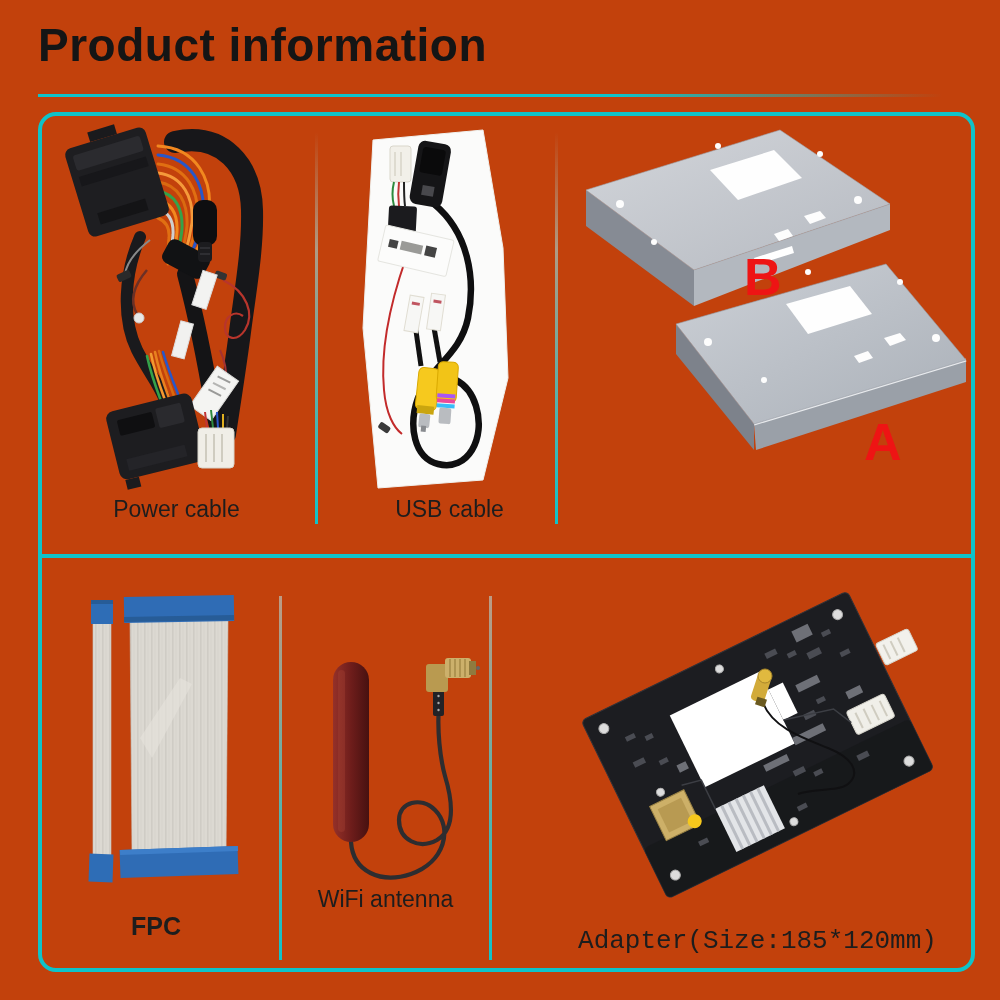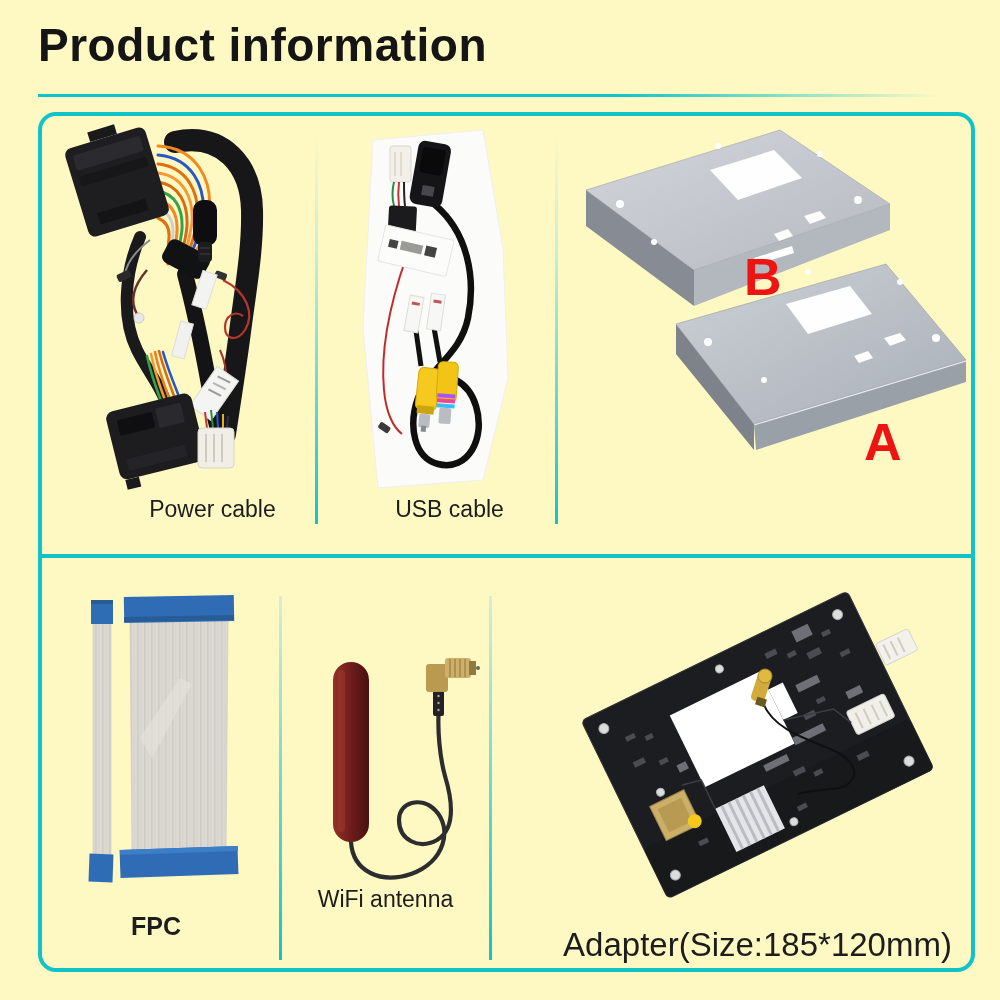--- a/index.html
+++ b/index.html
@@ -2,43 +2,43 @@
 <html style="--teal: #0fc3c9; --red: #ee1414; --label: #1d1d1d; --title: #151515;"><head>
 <meta charset="utf-8">
 <style>
   :root{
     --teal:#0fc3c9;
     --red:#ee1414;
     --label:#1d1d1d;
     --title:#151515;
   }
   html,body{margin:0;padding:0;background:#ffffff;}
-  .page{position:relative;width:1000px;height:1000px;background:#fef9c3;overflow:hidden;
+  .page{position:relative;width:1000px;height:1000px;background:#c2410c;overflow:hidden;
         font-family:"Liberation Sans",sans-serif;}
   .page-title{position:absolute;left:38px;top:18px;font-size:46px;font-weight:700;
               color:var(--title);letter-spacing:.5px;}
   .title-underline{position:absolute;left:38px;top:94px;width:962px;height:3px;
         background:linear-gradient(to right,var(--teal) 0%,var(--teal) 60%,rgba(255,255,255,0) 94%);}
   .grid-frame{position:absolute;left:38px;top:112px;width:929px;height:852px;
         border:4px solid var(--teal);border-radius:18px;}
   .row-divider{position:absolute;left:42px;top:554px;width:929px;height:4px;background:var(--teal);}
   .vdiv{position:absolute;width:3px;}
   .vdiv-top{top:132px;height:392px;
         background:linear-gradient(to bottom,rgba(255,255,255,0) 0%,rgba(160,228,231,.55) 30%,var(--teal) 100%);}
   .vd1{left:315px;} .vd2{left:555px;}
   .vdiv-bottom{top:596px;height:364px;
         background:linear-gradient(to bottom,rgba(185,228,231,.55) 0%,var(--teal) 100%);}
   .vd3{left:279px;} .vd4{left:489px;}
   .cell-label{position:absolute;color:var(--label);font-size:23px;text-align:center;}
-  .lbl-power{left:38px;top:496px;width:277px;margin-left:36px;}
+  .lbl-power{left:38px;top:496px;width:277px;}
   .lbl-usb{left:318px;top:496px;width:263px;}
   .lbl-metal{left:558px;top:502px;width:417px;}
   .lbl-fpc{left:38px;top:912px;width:236px;font-weight:700;font-size:25px;}
   .lbl-wifi{left:282px;top:886px;width:207px;}
-  .lbl-adapter{left:540px;top:926px;width:435px;font-size:33px;}
+  .lbl-adapter{left:540px;top:926px;width:435px;font-size:26px;font-family:Liberation Mono, monospace;}
   .photo{position:absolute;pointer-events:none;}
   .ph-power{left:55px;top:122px;}
   .ph-usb{left:318px;top:128px;}
   .ph-metal{left:558px;top:112px;}
   .ph-fpc{left:60px;top:588px;}
   .ph-wifi{left:295px;top:600px;}
   .ph-adapter{left:543px;top:588px;}
   .variant-letter{fill:var(--red);font-family:"Liberation Sans",sans-serif;
         font-size:52px;font-weight:600;}
 </style>

